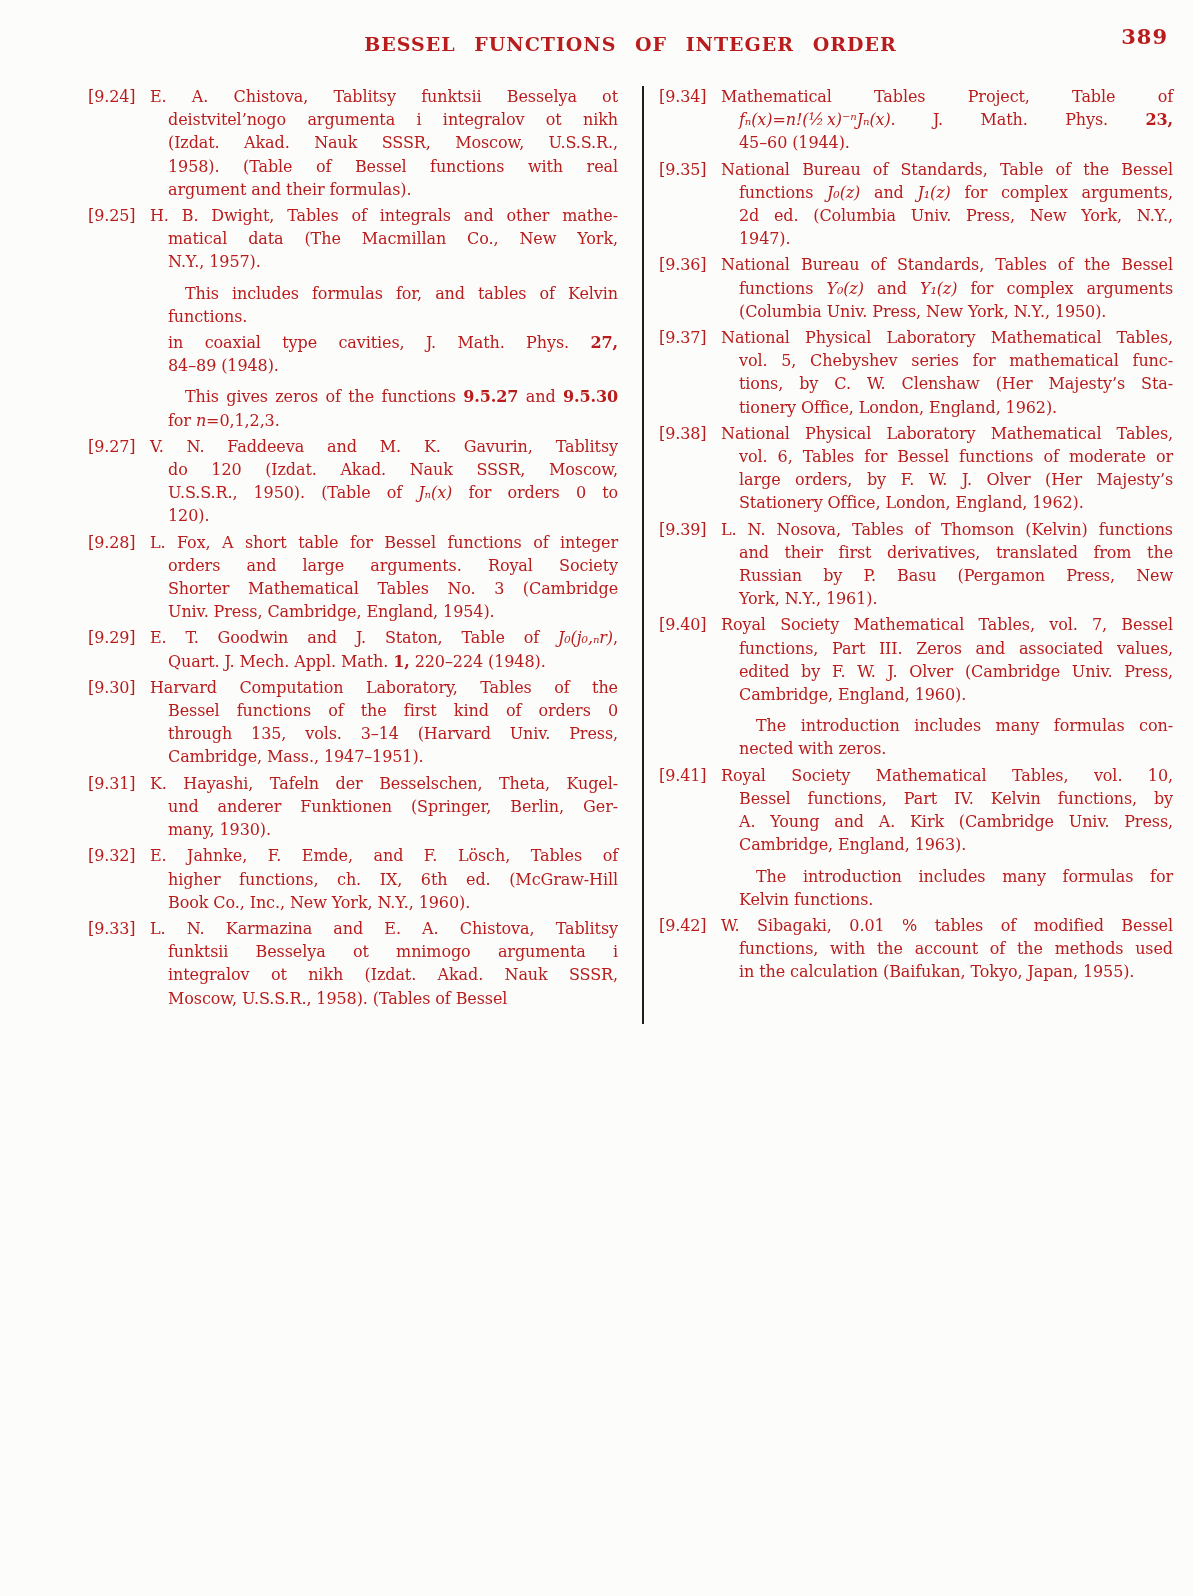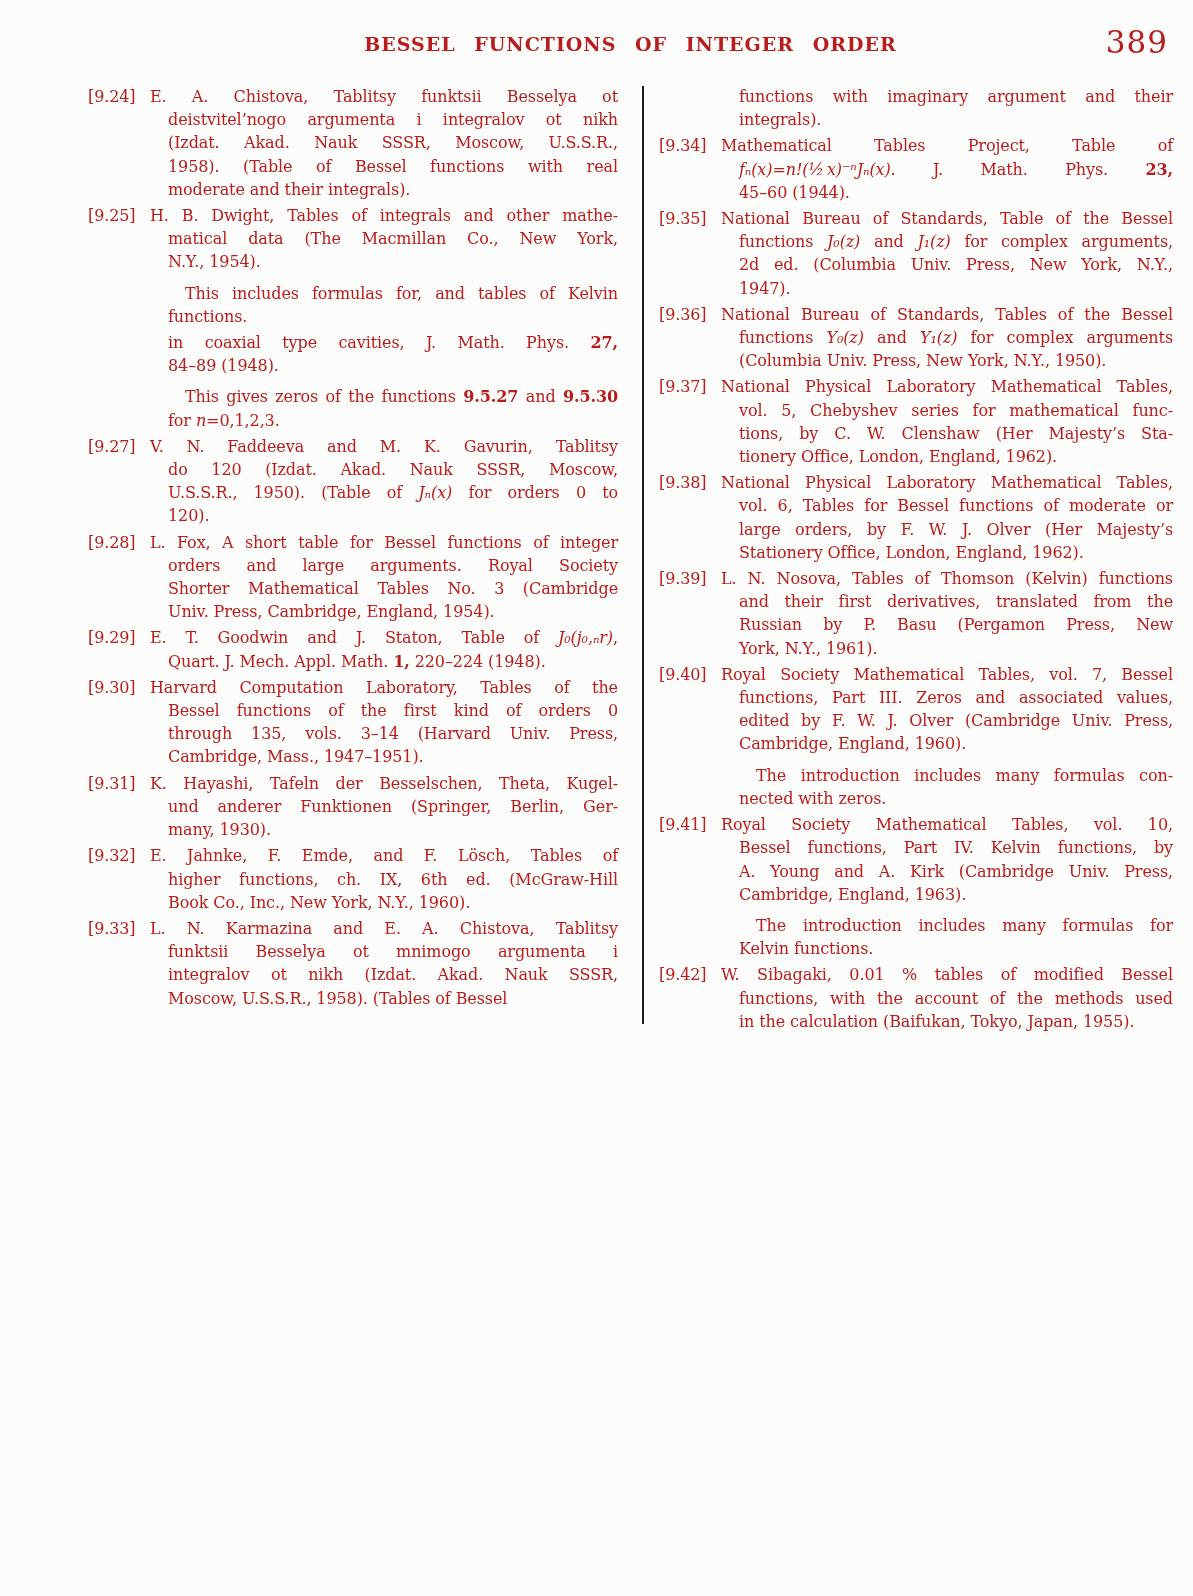--- a/index.html
+++ b/index.html
@@ -11,21 +11,21 @@
     color:#b91c1c;
     overflow:hidden;
   }
   .header-title{
     position:absolute;top:33px;left:88px;width:1085px;
     text-align:center;font-weight:bold;font-size:19px;
     letter-spacing:1px;word-spacing:11px;
   }
   .page-number{
     position:absolute;top:24px;right:25px;
-    font-size:31px;font-weight:normal;letter-spacing:1px;
+    font-size:21px;font-weight:bold;letter-spacing:1px;
   }
   .content{
     position:absolute;top:85px;left:88px;width:1085px;
     display:flex;
   }
   .col{width:530px;}
   .col.right{width:514px;margin-left:41px;}
   .divider{
     position:absolute;top:86px;left:642px;
     width:2px;height:938px;background:#1d1d1d;
@@ -54,26 +54,26 @@
 
   <div class="divider"></div>
 
   <div class="content">
     <div class="col left" id="left-col">
         <div class="entry">
           <div class="line first"><span class="ref-id">[9.24]</span>E. A. Chistova, Tablitsy funktsii Besselya ot</div>
           <div class="line cont">deistvitel’nogo argumenta i integralov ot nikh</div>
           <div class="line cont">(Izdat. Akad. Nauk SSSR, Moscow, U.S.S.R.,</div>
           <div class="line cont">1958). (Table of Bessel functions with real</div>
-          <div class="line cont last">moderate and their integrals).</div>
+          <div class="line cont last">argument and their formulas).</div>
         </div>
         <div class="entry">
           <div class="line first"><span class="ref-id">[9.25]</span>H. B. Dwight, Tables of integrals and other mathe-</div>
           <div class="line cont">matical data (The Macmillan Co., New York,</div>
-          <div class="line cont last">N.Y., 1954).</div>
+          <div class="line cont last">N.Y., 1957).</div>
           <div class="note">
             <div class="line note-first">This includes formulas for, and tables of Kelvin</div>
             <div class="line cont last">functions.</div>
           </div>
         </div>
         <div class="entry">
           <div class="line cont">in coaxial type cavities, J. Math. Phys. <b>27,</b></div>
           <div class="line cont last">84–89 (1948).</div>
           <div class="note">
             <div class="line note-first">This gives zeros of the functions <b>9.5.27</b> and <b>9.5.30</b></div>
@@ -113,24 +113,20 @@
           <div class="line cont last">Book Co., Inc., New York, N.Y., 1960).</div>
         </div>
         <div class="entry">
           <div class="line first"><span class="ref-id">[9.33]</span>L. N. Karmazina and E. A. Chistova, Tablitsy</div>
           <div class="line cont">funktsii Besselya ot mnimogo argumenta i</div>
           <div class="line cont">integralov ot nikh (Izdat. Akad. Nauk SSSR,</div>
           <div class="line cont last">Moscow, U.S.S.R., 1958). (Tables of Bessel</div>
         </div>
       </div>
     <div class="col right" id="right-col">
-        <div class="entry">
-          <div class="line cont">functions with imaginary argument and their</div>
-          <div class="line cont last">integrals).</div>
-        </div>
         <div class="entry">
           <div class="line first"><span class="ref-id">[9.34]</span>Mathematical Tables Project, Table of</div>
           <div class="line cont"><i>fₙ(x)=n!(½ x)⁻ⁿJₙ(x)</i>.  J. Math. Phys. <b>23,</b></div>
           <div class="line cont last">45–60 (1944).</div>
         </div>
         <div class="entry">
           <div class="line first"><span class="ref-id">[9.35]</span>National Bureau of Standards, Table of the Bessel</div>
           <div class="line cont">functions <i>J₀(z)</i> and <i>J₁(z)</i> for complex arguments,</div>
           <div class="line cont">2d ed. (Columbia Univ. Press, New York, N.Y.,</div>
           <div class="line cont last">1947).</div>

